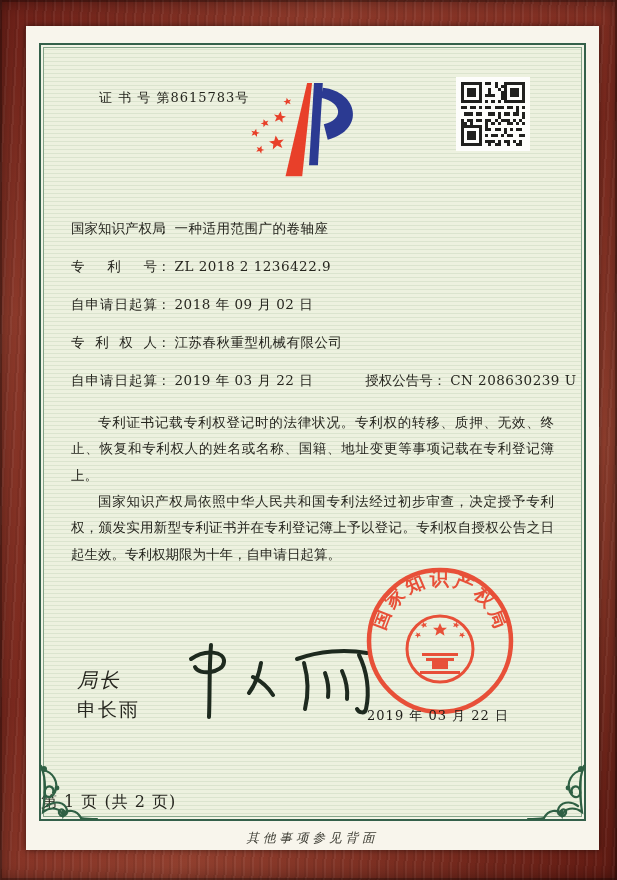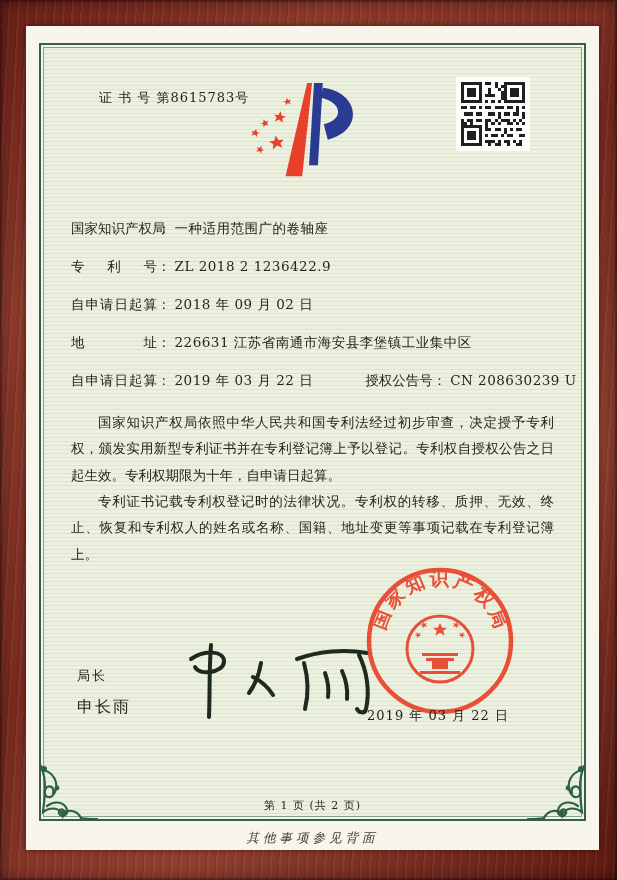--- a/index.html
+++ b/index.html
@@ -58,27 +58,27 @@
   .fcolon { display: inline-block; margin-right: 4px; }
   .fvalue { letter-spacing: .5px; }
   .flabel2 { display: inline-block; margin-left: 52px; }
 
   
   .paras { margin-top: 10px; font-size: 13.5px; line-height: 1.95; text-align: justify; }
   .paras p { text-indent: 2em; }
 
   
   .sign-zone { position: relative; height: 172px; margin-top: 14px; }
-  .director-title { position: absolute; left: 6px; top: 86px; font-size: 13px; letter-spacing: 2px; }
-  .director-name  { position: absolute; left: 6px; top: 116px; font-size: 16px; letter-spacing: 2px; }
+  .director-title { position: absolute; left: 6px; top: 86px; font-size: 20px; letter-spacing: 2px; font-style: italic; }
+  .director-name  { position: absolute; left: 6px; top: 116px; font-size: 19px; letter-spacing: 2px; }
   .signature { position: absolute; left: 98px; top: 48px; }
   .seal { position: absolute; right: 34px; top: -20px; width: 160px; height: 160px; opacity: .92; }
   .seal-date { position: absolute; right: 18px; top: 126px; width: 196px; text-align: center; font-size: 13px; letter-spacing: 1px; color: #1d1d18; }
 
-  .page-footer { position: absolute; left: 0; right: 0; bottom: 6px; text-align: center; font-size: 11px; letter-spacing: 1px; }
+  .page-footer { position: absolute; left: 0; right: 0; bottom: 6px; text-align: left; font-size: 16px; letter-spacing: 1px; }
 
   
   .back-note { text-align: center; font-size: 12.5px; letter-spacing: 4px; color: #3c3c33; margin-top: 9px; font-style: italic; }
 </style>
 </head>
 <body>
 
 <div class="frame">
   <div class="paper">
 
@@ -139,30 +139,30 @@
         <div class="frow">
           <span class="flabel">国家知识产权局</span><span class="fcolon">：</span><span class="fvalue">一种适用范围广的卷轴座</span>
         </div>
         <div class="frow">
           <span class="flabel">专利号</span><span class="fcolon">：</span><span class="fvalue">ZL 2018 2 1236422.9</span>
         </div>
         <div class="frow">
           <span class="flabel">自申请日起算</span><span class="fcolon">：</span><span class="fvalue">2018 年 09 月 02 日</span>
         </div>
         <div class="frow">
-          <span class="flabel">地址</span><span class="fcolon">：</span><span class="fvalue">226631 江苏省南通市海安县李堡镇工业集中区</span>
+          <span class="flabel">专利权人</span><span class="fcolon">：</span><span class="fvalue">江苏春秋重型机械有限公司</span>
         </div>
         <div class="frow">
           <span class="flabel">自申请日起算</span><span class="fcolon">：</span><span class="fvalue">2019 年 03 月 22 日</span><span class="flabel2">授权公告号</span><span class="fcolon">：</span><span class="fvalue">CN 208630239 U</span>
         </div>
       </div>
 
       <div class="paras">
+        <p>专利证书记载专利权登记时的法律状况。专利权的转移、质押、无效、终止、恢复和专利权人的姓名或名称、国籍、地址变更等事项记载在专利登记簿上。</p>
         <p>国家知识产权局依照中华人民共和国专利法经过初步审查，决定授予专利权，颁发实用新型专利证书并在专利登记簿上予以登记。专利权自授权公告之日起生效。专利权期限为十年，自申请日起算。</p>
-        <p>专利证书记载专利权登记时的法律状况。专利权的转移、质押、无效、终止、恢复和专利权人的姓名或名称、国籍、地址变更等事项记载在专利登记簿上。</p>
       </div>
 
       <div class="sign-zone">
         <div class="director-title">局长</div>
         <div class="director-name">申长雨</div>
 
         <svg class="signature" width="235" height="100" viewBox="0 0 235 100">
           <g fill="none" stroke="#1e2a1f" stroke-width="4" stroke-linecap="round" stroke-linejoin="round">
             <path d="M42,16 C40,40 41,64 40,88"></path>
             <path d="M22,30 C36,20 56,22 55,33 C54,44 30,47 26,38"></path>

